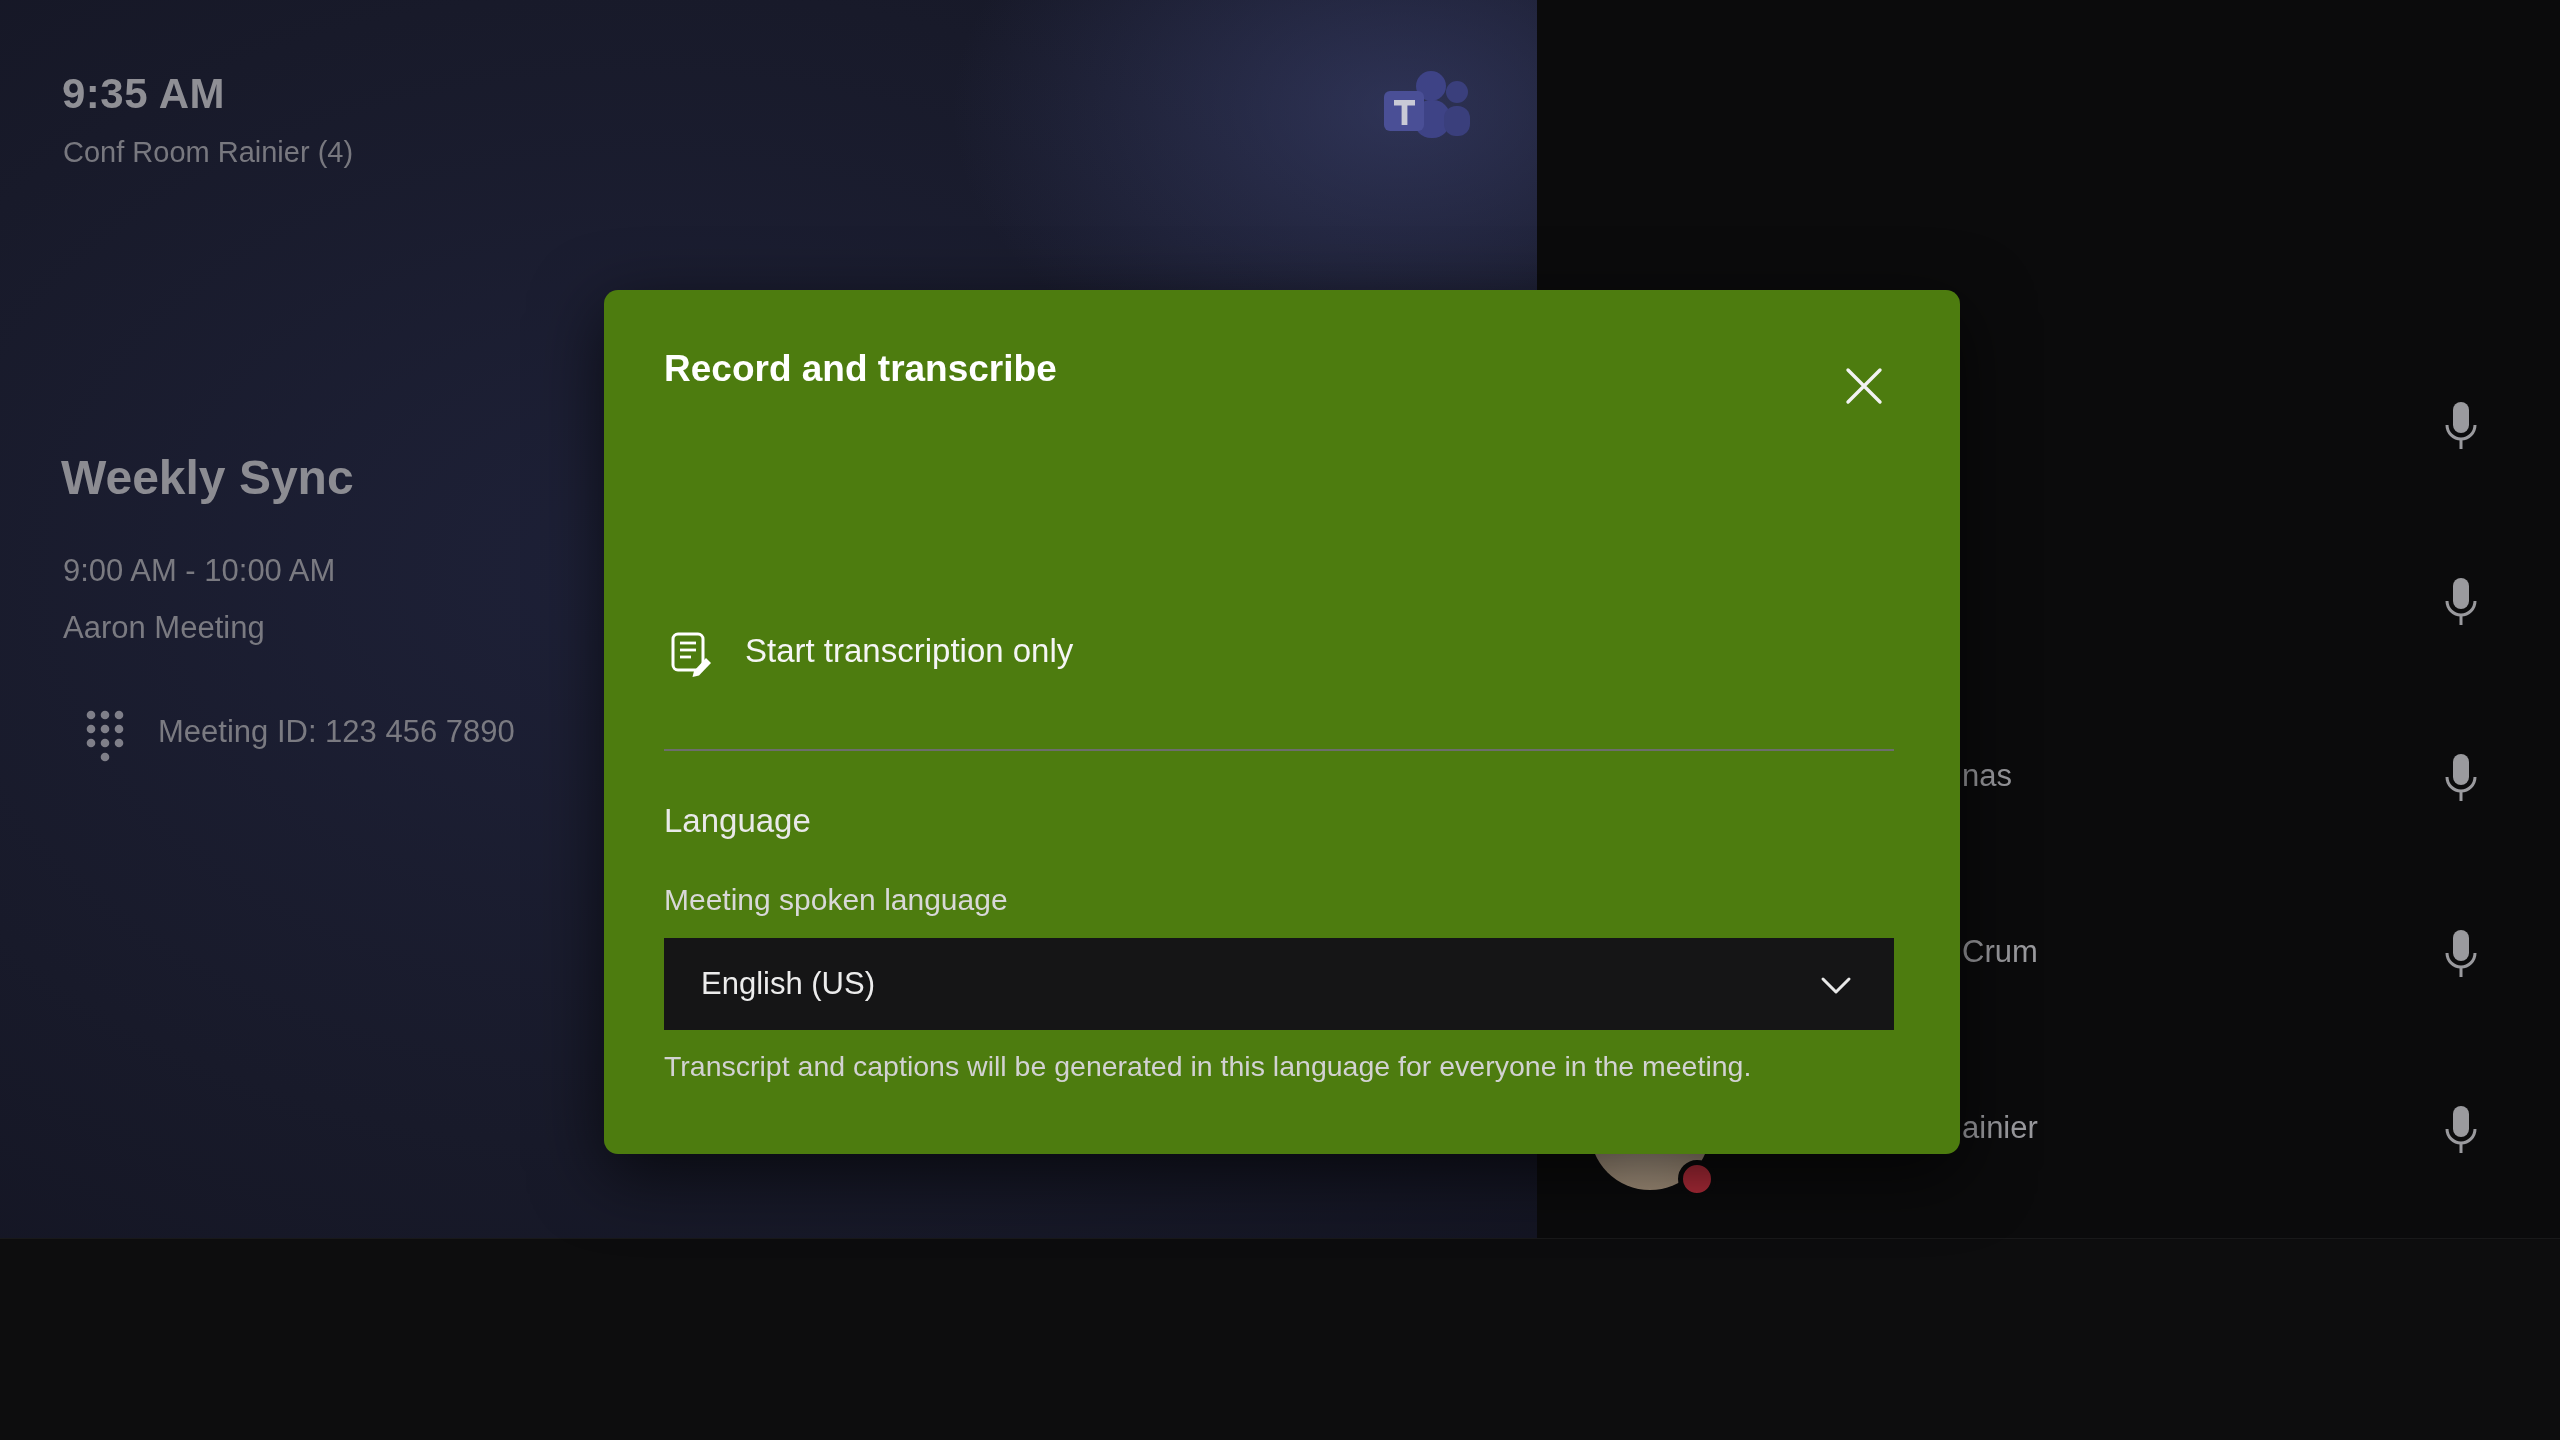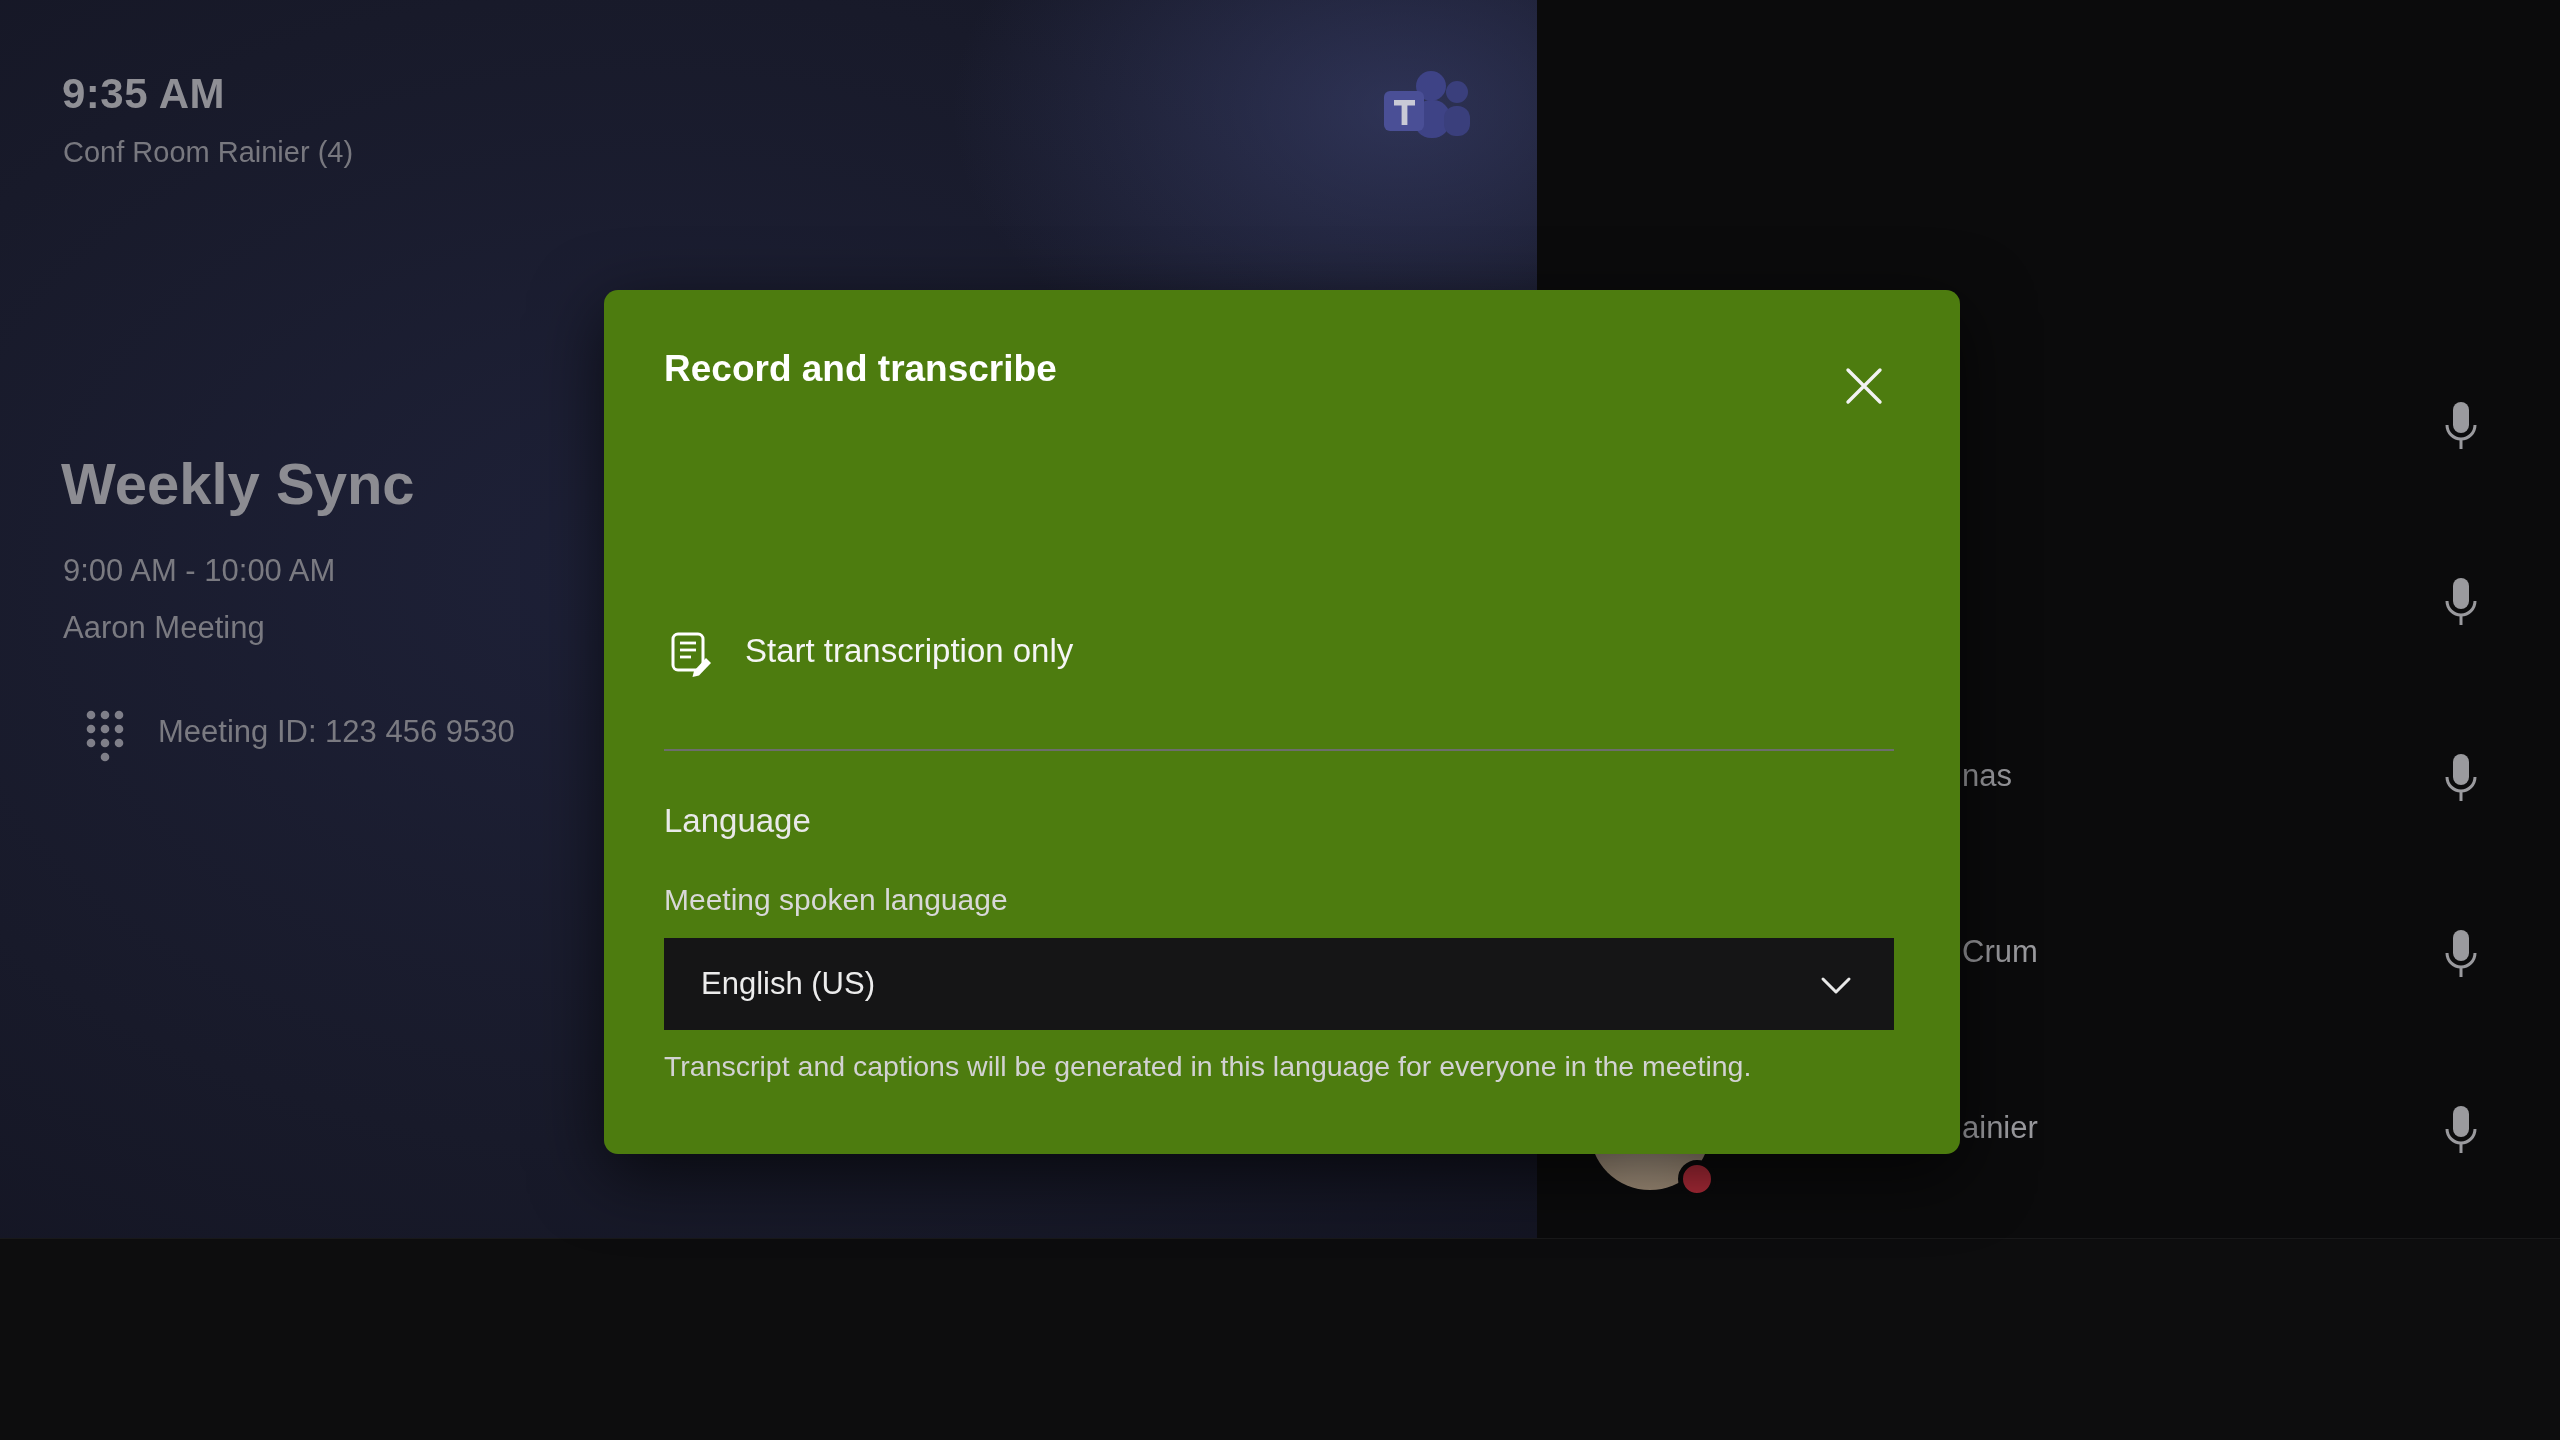--- a/index.html
+++ b/index.html
@@ -6,21 +6,21 @@
   body{width:2560px;height:1440px;overflow:hidden;font-family:"Liberation Sans",sans-serif;position:relative;}
   .abs{position:absolute;}
   
   #video-stage{left:0;top:0;width:1537px;height:1238px;
     background:
       radial-gradient(640px 420px at 1400px 110px, rgba(70,78,132,0.50), rgba(70,78,132,0) 70%),
       radial-gradient(1500px 1050px at 42% 46%, #1e2138 0%, #181a2a 55%, #121320 100%);
   }
   #clock{left:62px;top:70px;font-size:42px;font-weight:bold;color:#8f8f95;letter-spacing:.5px;}
   #room-name{left:63px;top:136px;font-size:29px;color:#78787f;}
-  #meeting-title{left:61px;top:450px;font-size:58px;font-weight:bold;color:#8c8c92;}
+  #meeting-title{left:61px;top:450px;font-size:48px;font-weight:bold;color:#8c8c92;}
   #meeting-time{left:63px;top:553px;font-size:31px;color:#7a7a81;}
   #organizer{left:63px;top:610px;font-size:31px;color:#7a7a81;}
   #meeting-id{left:158px;top:714px;font-size:31px;color:#7a7a81;}
   
   #roster-panel{left:1537px;top:0;width:1023px;height:1238px;background:#0b0b0c;}
   .participant-row{left:1560px;width:990px;height:176px;}
   .p-avatar{position:absolute;left:30px;top:28px;width:120px;height:120px;border-radius:50%;background:#232325;}
   .p-avatar.tan{background:radial-gradient(circle at 45% 35%, #c4b4a0, #a6937d 75%);}
   .p-presence{position:absolute;left:118px;top:118px;width:28px;height:28px;border-radius:50%;
     background:#b22c3a;border:5px solid #0b0b0c;}
@@ -76,21 +76,21 @@
         <circle cx="37" cy="9" r="4.3"></circle>
       <circle cx="9" cy="23" r="4.3"></circle>
         <circle cx="23" cy="23" r="4.3"></circle>
         <circle cx="37" cy="23" r="4.3"></circle>
       <circle cx="9" cy="37" r="4.3"></circle>
         <circle cx="23" cy="37" r="4.3"></circle>
         <circle cx="37" cy="37" r="4.3"></circle>
       <circle cx="23" cy="51" r="4.3"></circle>
     </g>
   </svg>
-  <div id="meeting-id" class="abs">Meeting ID: 123 456 9530</div>
+  <div id="meeting-id" class="abs">Meeting ID: 123 456 7890</div>
 </div>
 
 <div id="roster-panel" class="abs">
 
   
 
   
 
   
 

